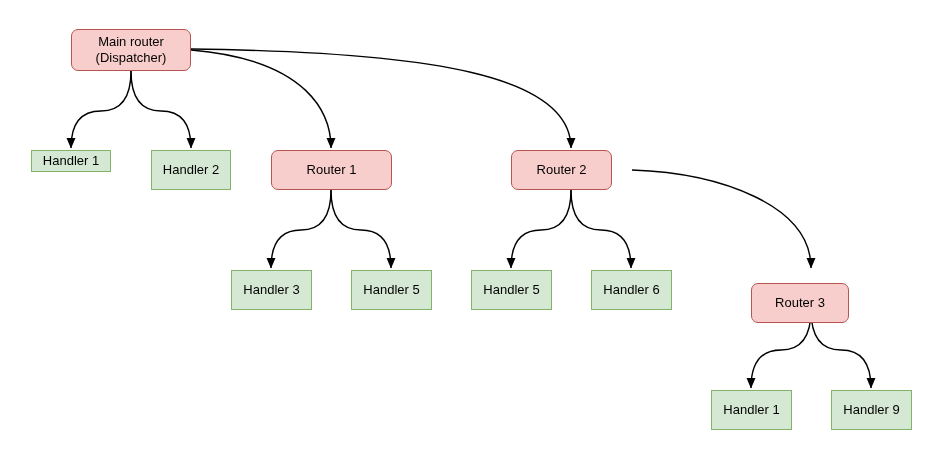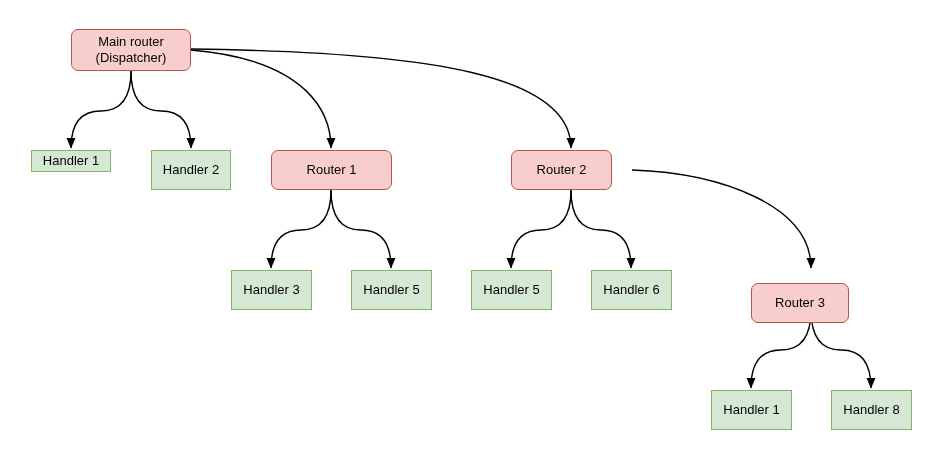--- a/index.html
+++ b/index.html
@@ -107,16 +107,16 @@
       <div class="node handler" style="left: 591px; top: 270px; width: 81px; height: 40px;">
         <div class="node-label">Handler 6</div>
       </div>
       <div class="node router" style="left: 751px; top: 270px; width: 98px; height: 40px; margin-top: 13px;">
         <div class="node-label">Router 3</div>
       </div>
       <div class="node handler" style="left: 711px; top: 390px; width: 81px; height: 40px;">
         <div class="node-label">Handler 1</div>
       </div>
       <div class="node handler" style="left: 831px; top: 390px; width: 81px; height: 40px;">
-        <div class="node-label">Handler 8</div>
+        <div class="node-label">Handler 9</div>
       </div>
     </div>
 </div>
 
 </body></html>

